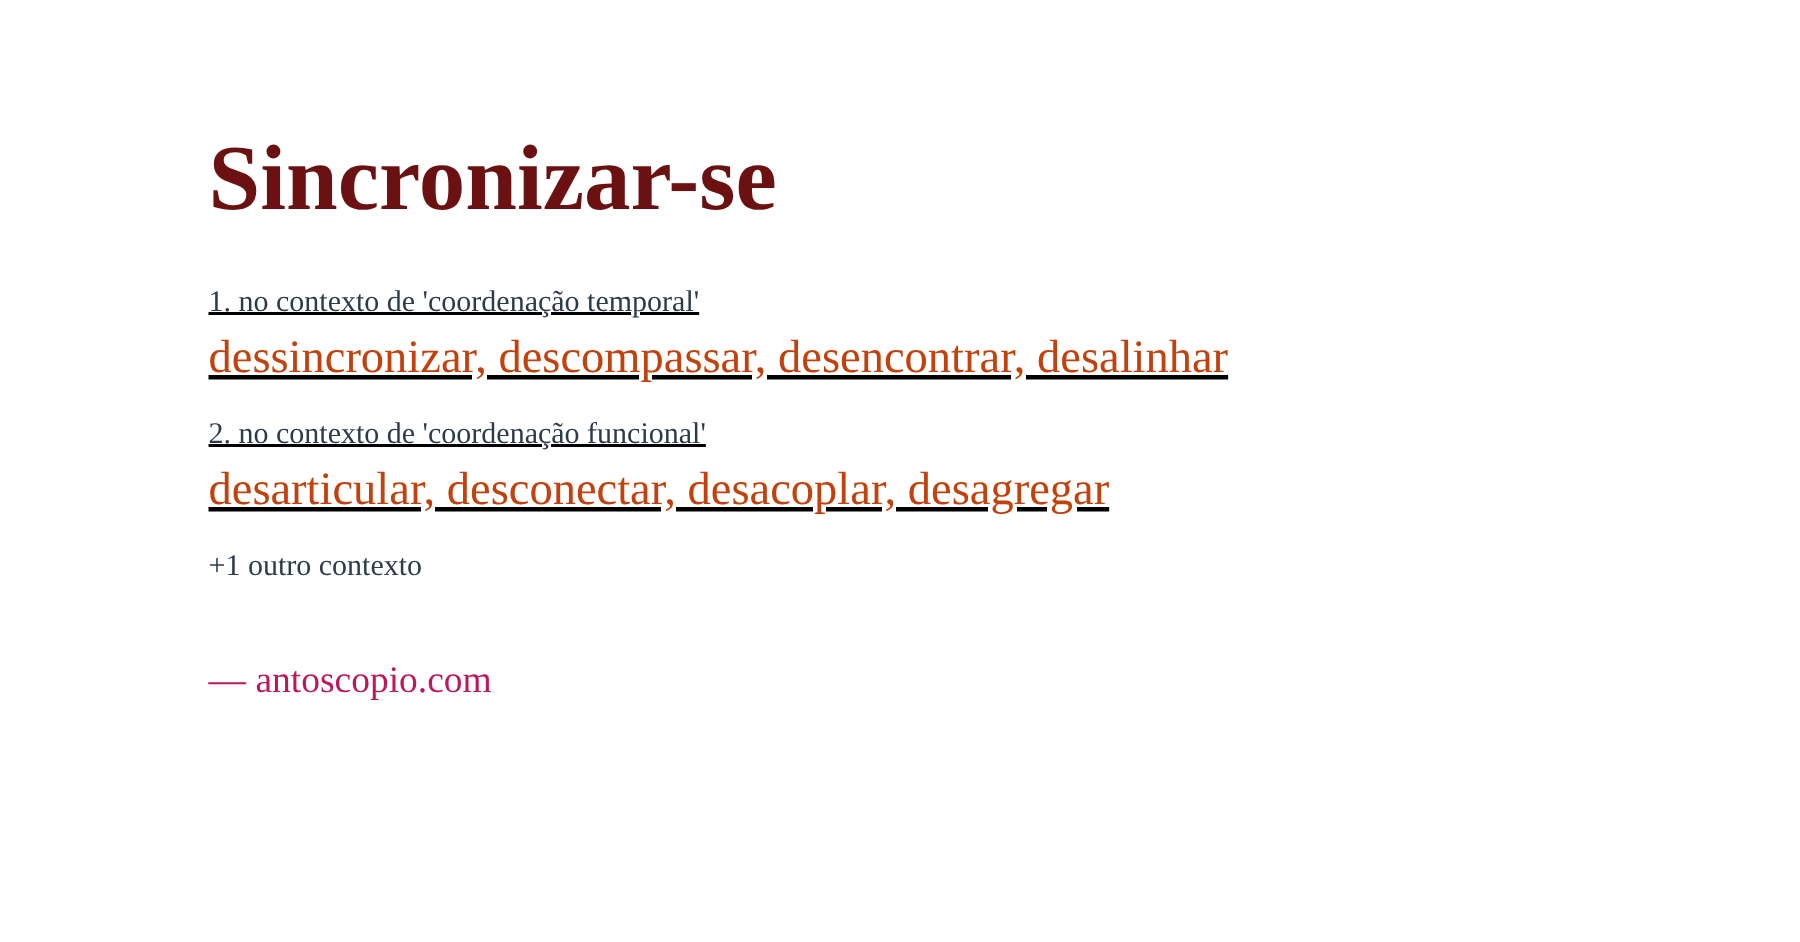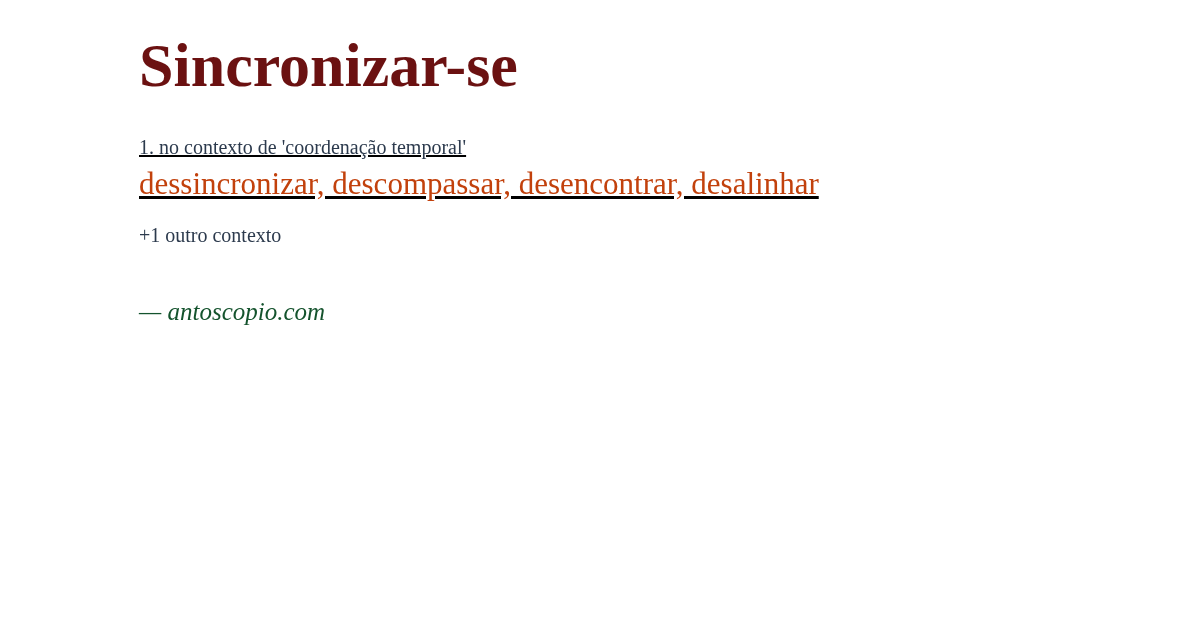--- a/index.html
+++ b/index.html
@@ -8,21 +8,21 @@
     background: #ffffff;
   }
   .card {
     position: relative;
     width: 1200px;
     height: 628px;
     background: #ffffff;
     overflow: hidden;
     font-family: "Liberation Serif", "DejaVu Serif", serif;
     box-sizing: border-box;
-    padding: 32px 40px 0 139px;
+    padding: 86px 40px 0 139px;
   }
   .word-title {
     margin: 0;
     font-size: 62px;
     line-height: 66px;
     font-weight: 700;
     color: #6b1111;
     letter-spacing: 0;
   }
   .subtitle {
@@ -53,39 +53,42 @@
   .more-contexts {
     margin-top: 12px;
     font-size: 20px;
     line-height: 27px;
     color: #2c3a4d;
   }
   .attribution {
     margin-top: 46px;
     font-size: 25px;
     line-height: 34px;
-    font-style: italic;
-    color: #14532d;
+    color: #be185d;
   }
 </style>
 </head>
 <body>
 
 <div class="card">
 
   <h1 class="word-title">Sincronizar-se</h1>
 
 
   <div class="sections">
 
     <div class="sense">
       <div class="context-line">1. no contexto de 'coordenação temporal'</div>
       <div class="antonyms-line">dessincronizar, descompassar, desencontrar, desalinhar</div>
     </div>
 
+    <div class="sense">
+      <div class="context-line">2. no contexto de 'coordenação funcional'</div>
+      <div class="antonyms-line">desarticular, desconectar, desacoplar, desagregar</div>
+    </div>
 
 
   </div>
 
   <div class="more-contexts">+1 outro contexto</div>
 
   <div class="attribution">— antoscopio.com</div>
 
 </div>
 

